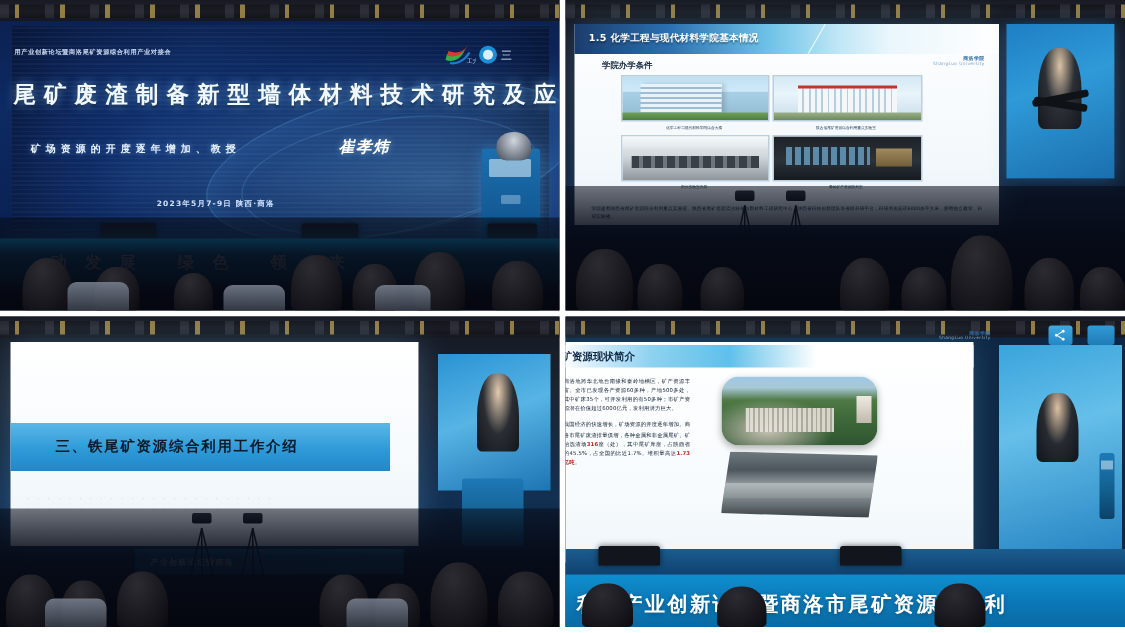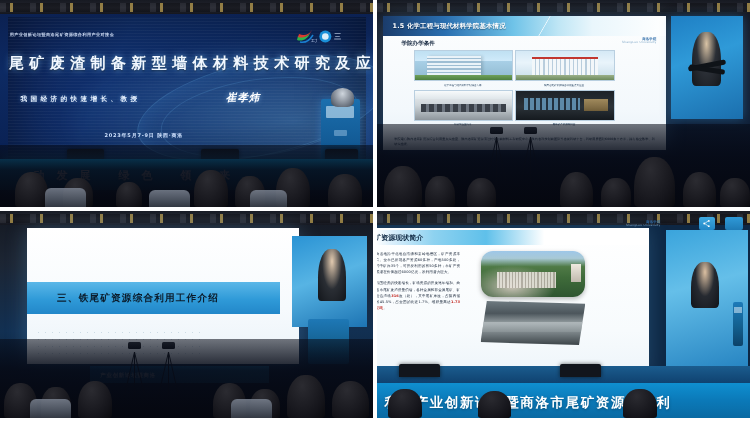--- a/index.html
+++ b/index.html
@@ -135,21 +135,21 @@
   .tripod{position:absolute;bottom:17%;width:0;height:0;}
   .tripod .cam{position:absolute;left:-6px;top:-10px;width:13px;height:7px;
       background:linear-gradient(180deg,#30353d 0%,#15181d 100%);border-radius:1.5px;}
   .tripod .leg{position:absolute;width:1.1px;height:46px;background:#1b2026;transform-origin:top center;}
 
   
   #p3 .room{position:absolute;inset:0;
       background:linear-gradient(180deg,#141821 0%,#1c2533 25%,#123052 58%,#0b1b2e 100%);}
   #p3 .screen{position:absolute;left:1.8%;top:8%;width:73%;height:66%;
       background:linear-gradient(180deg,#ffffff 0%,#f6fafd 60%,#eaf2f8 100%);
-      box-shadow:0 0 20px rgba(130,205,255,.25);margin-left:20px;}
+      box-shadow:0 0 20px rgba(130,205,255,.25);}
   #p3 .titleband{position:absolute;left:0;top:40%;width:93%;height:23%;
       background:linear-gradient(180deg,#5bb7e8 0%,#2f9ad8 55%,#2287c9 100%);}
   #p3 .titleband-txt{position:absolute;left:12%;top:50%;transform:translateY(-50%);
       font-size:9.6px;font-weight:700;color:#0b1b2a;white-space:nowrap;letter-spacing:1.2px;}
   #p3 .dotgrid{position:absolute;left:3%;bottom:6%;width:62%;height:20%;
       background-image:radial-gradient(circle,#c3d4e0 .5px,transparent .6px);
       background-size:7px 7px;opacity:.8;}
   #p3 .sidefeed{position:absolute;right:1.6%;top:12%;width:20%;height:44%;
       background:linear-gradient(160deg,#2a93d4 0%,#57b4e4 45%,#1d74b3 100%);}
   #p3 .sidefeed .sp{position:absolute;left:34%;top:14%;width:38%;height:58%;
@@ -221,21 +221,21 @@
 
   <div class="panel" id="p1">
     <div class="bg"></div>
     <div class="hall-ceiling"></div>
     <div class="led">
       <div class="swoosh"></div>
       <div class="swoosh2"></div>
     </div>
     <div class="topline">用产业创新论坛暨商洛尾矿资源综合利用产业对接会</div>
     <div class="maintitle">尾矿废渣制备新型墙体材料技术研究及应用</div>
-    <div class="subtitle">我国经济的快速增长、教授</div>
+    <div class="subtitle">矿场资源的开度逐年增加、教授</div>
     <div class="speakername">崔孝炜</div>
     <div class="datetext">2023年5月7-9日  陕西·商洛</div>
 
     <div class="logoS">
       <svg viewBox="0 0 44 30" width="22" height="15" aria-hidden="true">
         <path d="M4 22 C14 26 26 20 30 8 C24 16 14 18 6 14 Z" fill="#2fb34a"></path>
         <path d="M6 16 C16 20 28 14 34 2 C28 12 18 14 8 10 Z" fill="#e03a2f"></path>
         <path d="M10 26 C20 28 30 22 36 12" stroke="#1a7fd0" stroke-width="3" fill="none"></path>
         <text x="32" y="26" font-size="8" fill="#cfe2ff">工大</text>
       </svg>

